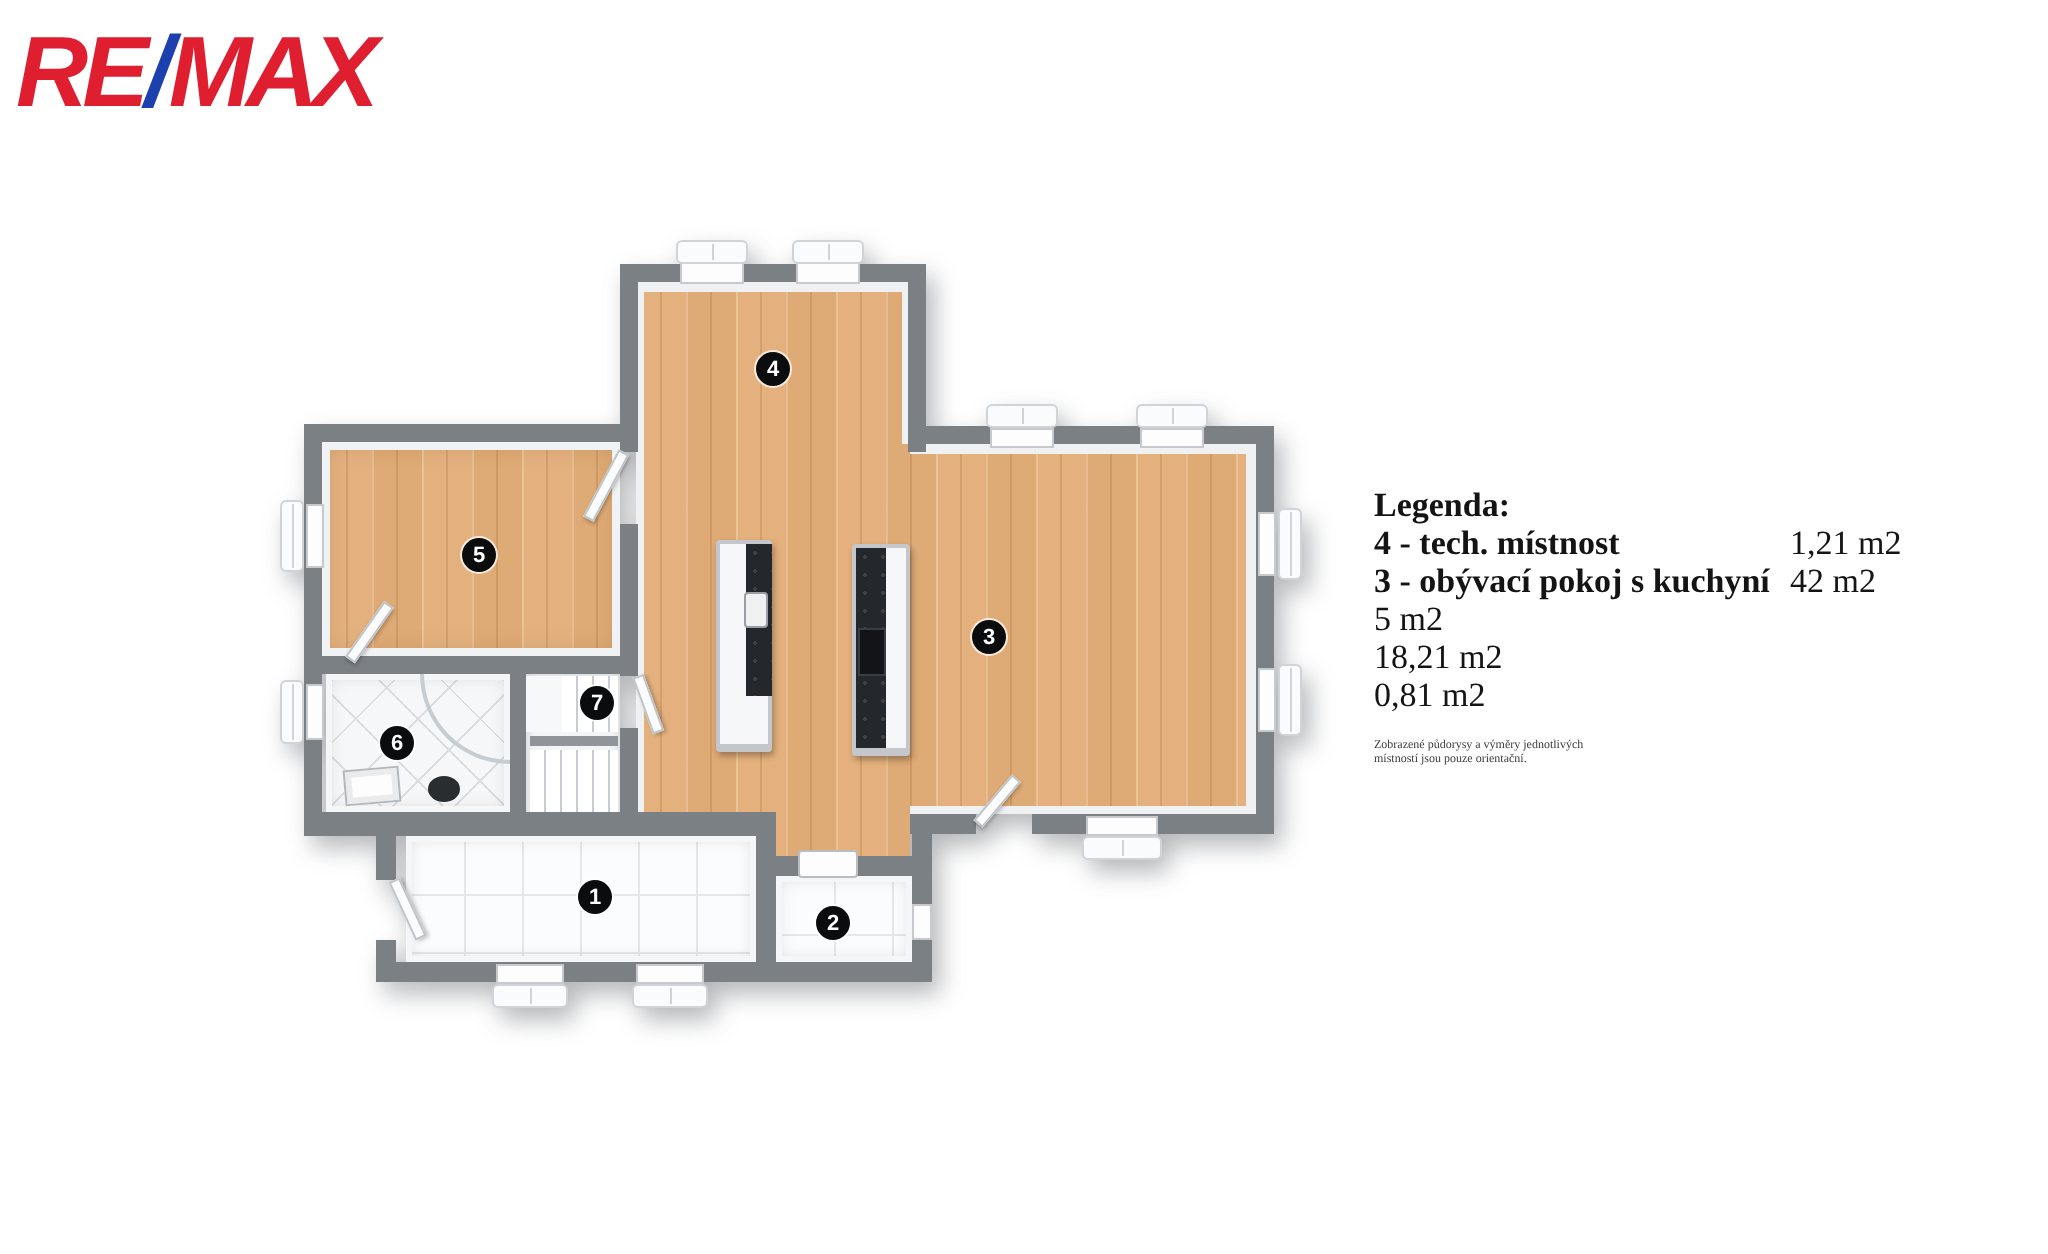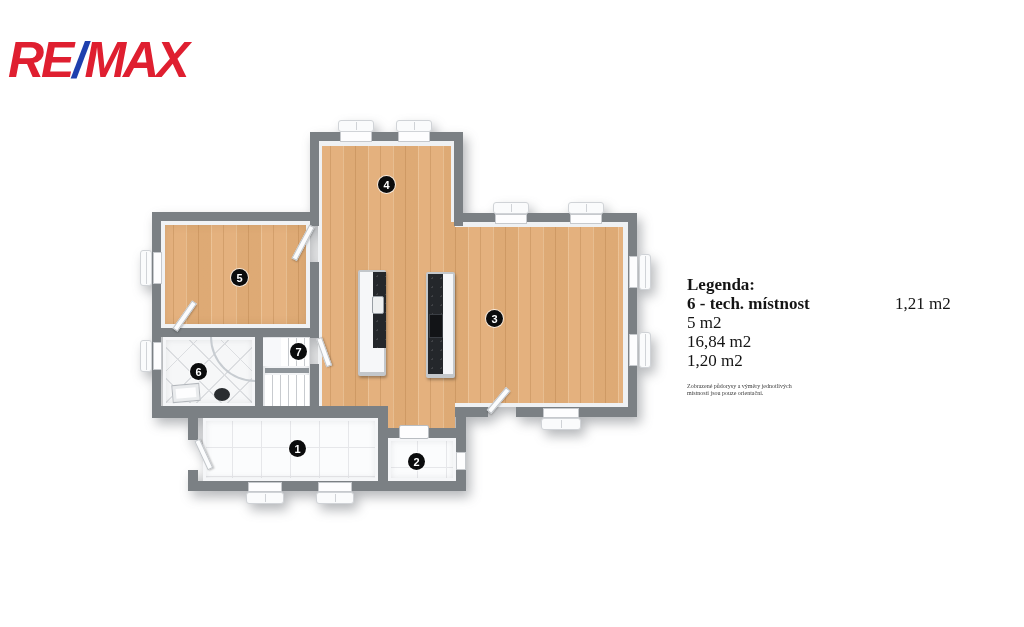--- a/index.html
+++ b/index.html
@@ -4,35 +4,35 @@
 <style>
   html,body{margin:0;padding:0;}
   body{
     width:1024px;height:627px;position:relative;background:#ffffff;
     font-family:"Liberation Sans",sans-serif;overflow:hidden;
   }
   .abs{position:absolute;}
 
   
   .logo{
-    position:absolute;left:8px;top:34px;
+    position:absolute;left:8px;top:10px;
     font-family:"Liberation Sans",sans-serif;
     font-weight:bold;font-style:italic;
     font-size:50px;letter-spacing:-3px;line-height:52px;
     user-select:none;
   }
   .logo .red{color:#df1f30;}
   .logo .blue{color:#1e3fae;padding:0 1px;}
 
   
   .legend{
     position:absolute;left:687px;top:243px;width:290px;
     font-family:"Liberation Serif",serif;color:#141414;
   }
-  .legend-title{font-weight:bold;font-size:17px;line-height:19px;margin-top:32px;}
+  .legend-title{font-weight:bold;font-size:17px;line-height:19px;}
   .legend-row{display:flex;font-size:17px;line-height:19px;}
   .legend-label{font-weight:bold;width:208px;flex:0 0 208px;}
   .legend-area{font-weight:normal;}
   .legend-disclaimer{
     margin-top:13px;font-size:6px;line-height:7px;color:#3c3c3c;
     font-family:"Liberation Serif",serif;
   }
 
   
   .plan{
@@ -212,30 +212,34 @@
   <div class="badge" style="left:228px;top:50px;">4</div>
   <div class="badge" style="left:81px;top:143px;">5</div>
   <div class="badge" style="left:40px;top:237px;">6</div>
   <div class="badge" style="left:140px;top:217px;">7</div>
 </div>
 
 <div class="legend">
   <div class="legend-title">Legenda:</div>
 
   <div class="legend-row">
-    <span class="legend-label">6 - tech. místnost</span>
+    <span class="legend-label">4 - tech. místnost</span>
     <span class="legend-area">1,21 m2</span>
   </div>
   <div class="legend-row">
+    <span class="legend-label">3 - obývací pokoj s kuchyní</span>
+    <span class="legend-area">42 m2</span>
+  </div>
+  <div class="legend-row">
     <span class="legend-area">5 m2</span>
   </div>
   <div class="legend-row">
-    <span class="legend-area">16,84 m2</span>
-  </div>
-  <div class="legend-row">
-    <span class="legend-area">1,20 m2</span>
+    <span class="legend-area">18,21 m2</span>
+  </div>
+  <div class="legend-row">
+    <span class="legend-area">0,81 m2</span>
   </div>
 
   <div class="legend-disclaimer">
     <div>Zobrazené půdorysy a výměry jednotlivých</div>
     <div>místností jsou pouze orientační.</div>
   </div>
 </div>
 
 </body></html>

